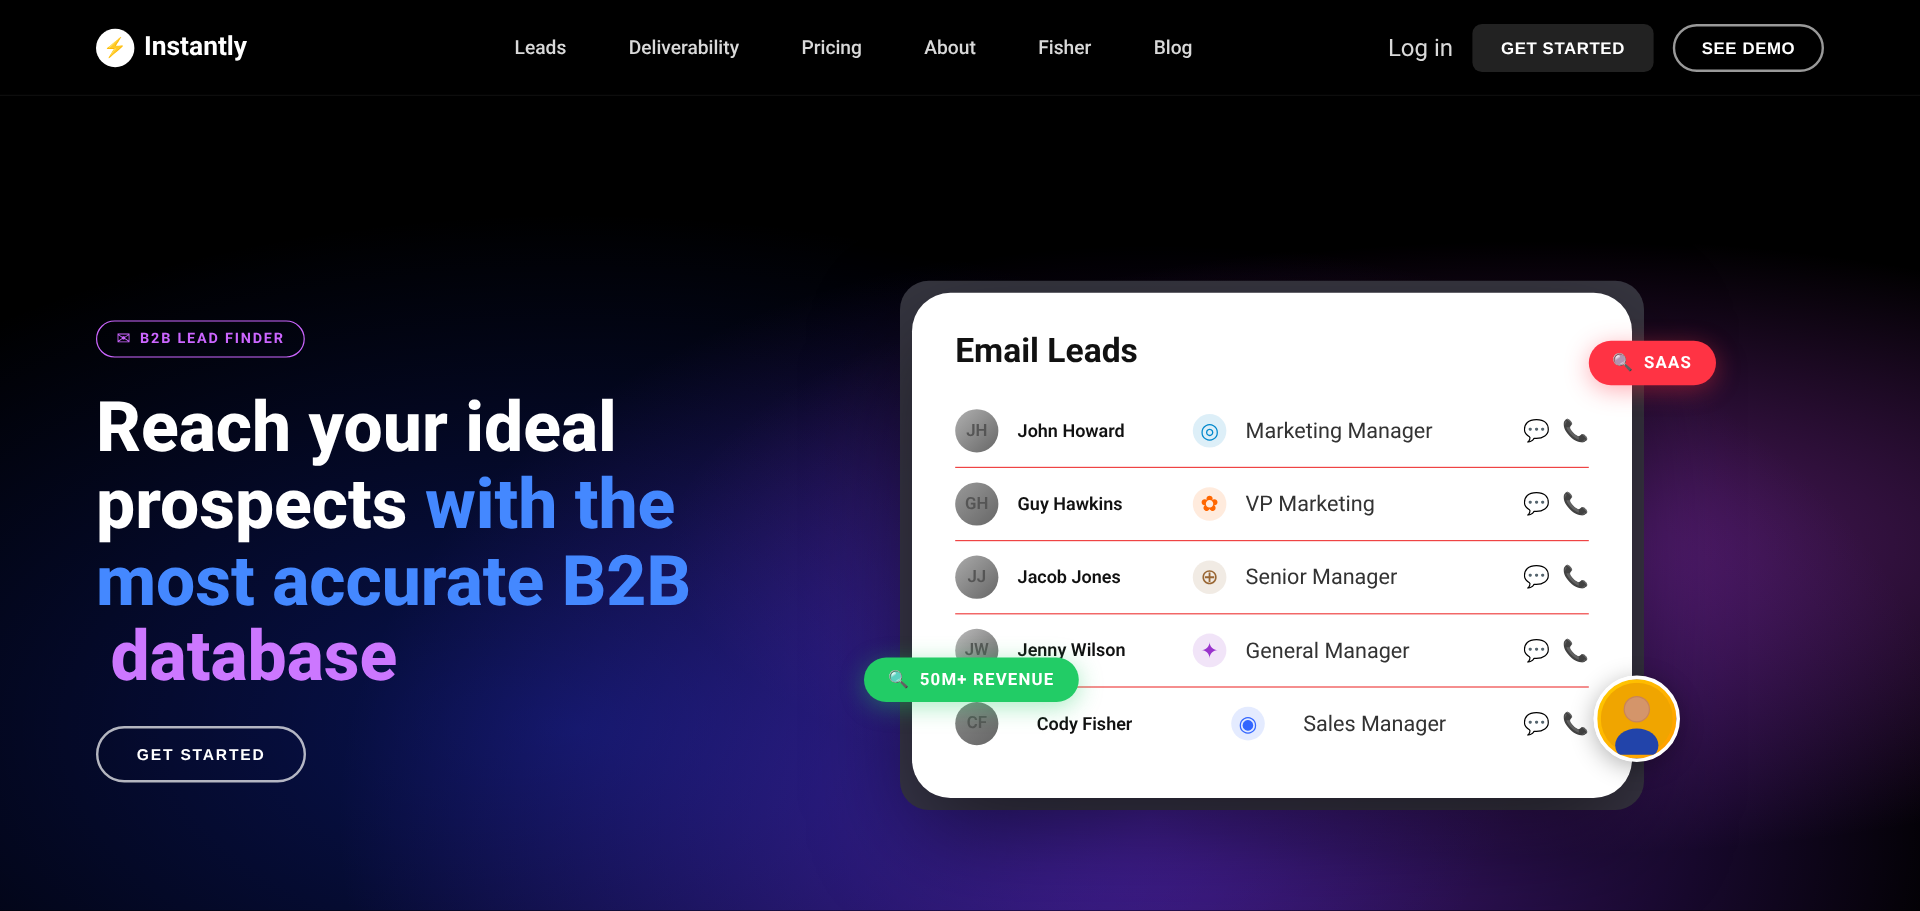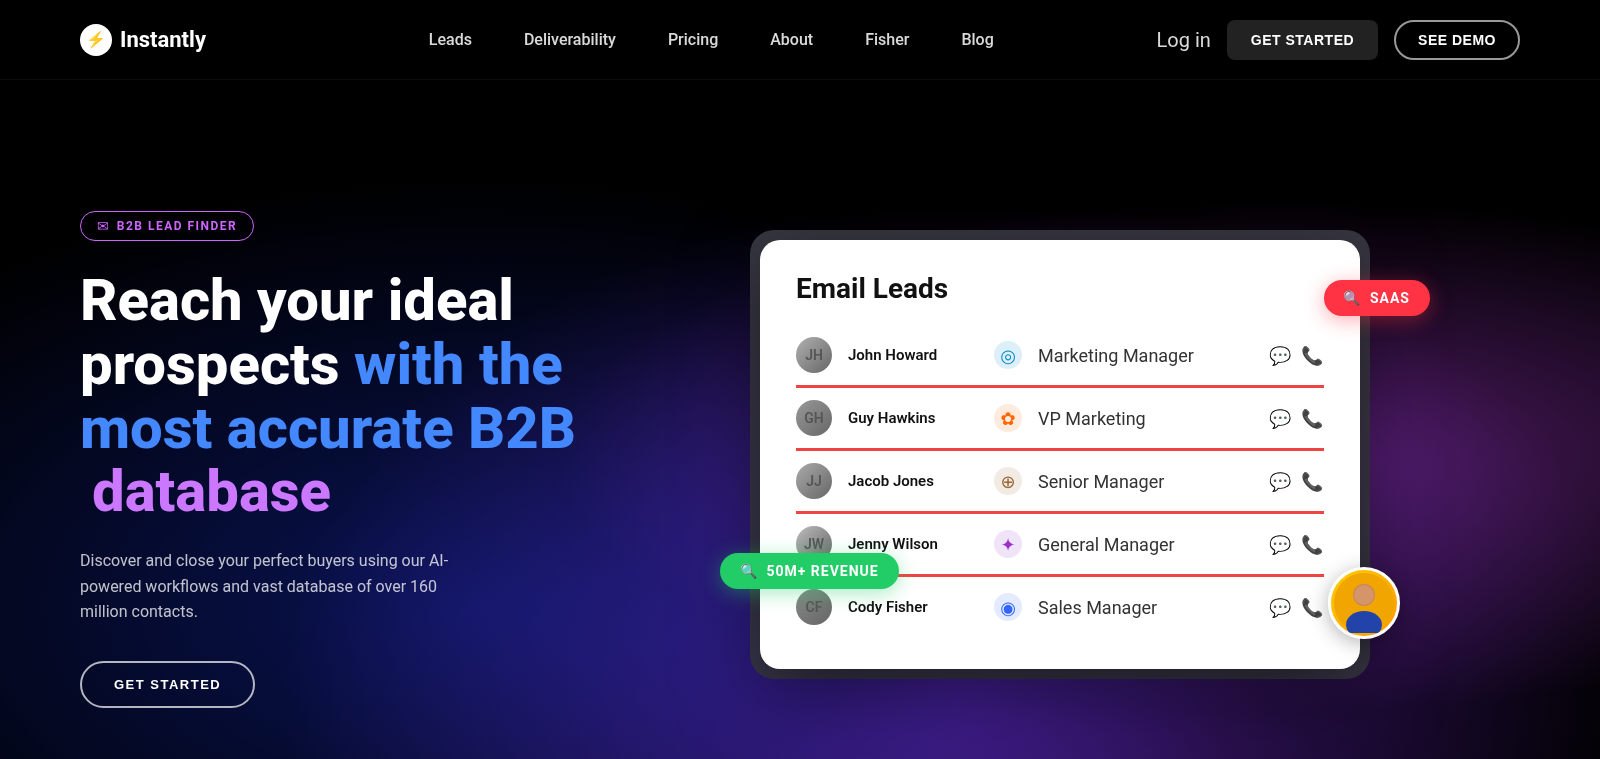--- a/index.html
+++ b/index.html
@@ -188,21 +188,21 @@
       flex: 1;
       display: flex;
       justify-content: center;
       align-items: flex-start;
       position: relative;
       padding-top: 10px;
     }
 
     .email-leads-card {
       background: #fff;
-      border-radius: 20px;
+      border-radius: 32px;
       width: 600px;
       padding: 32px 36px;
       box-shadow: 0 30px 80px rgba(0,0,0,0.5);
       position: relative;
     }
 
     .card-outer {
       background: rgba(60,60,70,0.9);
       border-radius: 24px;
       padding: 10px;
@@ -213,26 +213,27 @@
       font-size: 28px;
       font-weight: 700;
       color: #111;
       margin-bottom: 20px;
     }
 
     .lead-row {
       display: flex;
       align-items: center;
       padding: 12px 0;
-      border-bottom: 3px solid #ef4444;
+      border-bottom: 1px solid #ef4444;
       gap: 16px;
     }
 
     .lead-row:last-child {
       border-bottom: none;
+      gap: 32px;
     }
 
     .avatar {
       width: 36px;
       height: 36px;
       border-radius: 50%;
       background: #ccc;
       overflow: hidden;
       flex-shrink: 0;
       display: flex;
@@ -367,21 +368,20 @@
   <div class="hero-text">
     <div class="badge">
       <span class="badge-icon">✉</span>
       <span class="badge-text">B2B LEAD FINDER</span>
     </div>
 
     <h1 class="hero-heading">
       <span class="white">Reach your ideal<br>prospects </span><span class="blue">with the<br>most accurate B2B<br></span><span class="purple">database</span>
     </h1>
 
-    <p class="hero-sub">Discover and close your perfect buyers using our AI-powered workflows and vast database of over 160 million contacts.</p>
 
     <button class="btn-get-started-hero">GET STARTED</button>
   </div>
 
   <div class="card-area">
     <div class="card-outer">
       <div class="email-leads-card">
         <div class="card-title">Email Leads</div>
 
         <div id="leads-rows">

